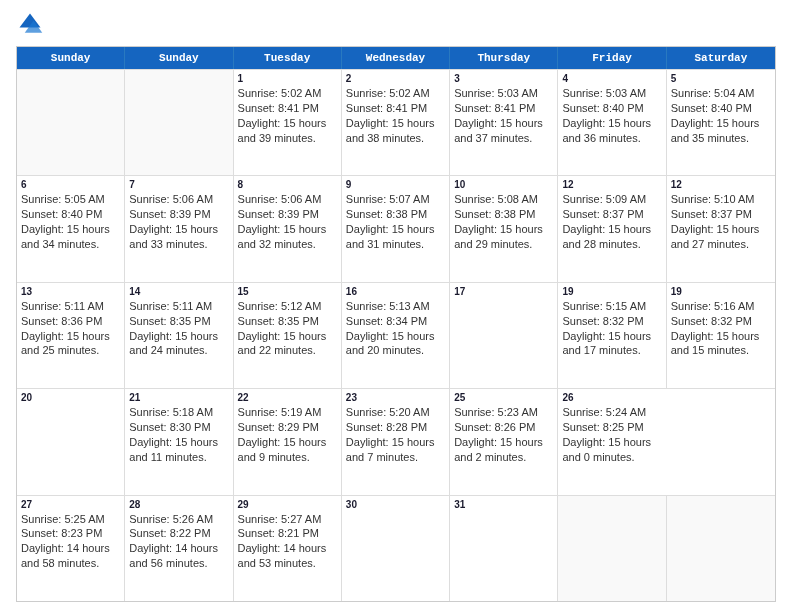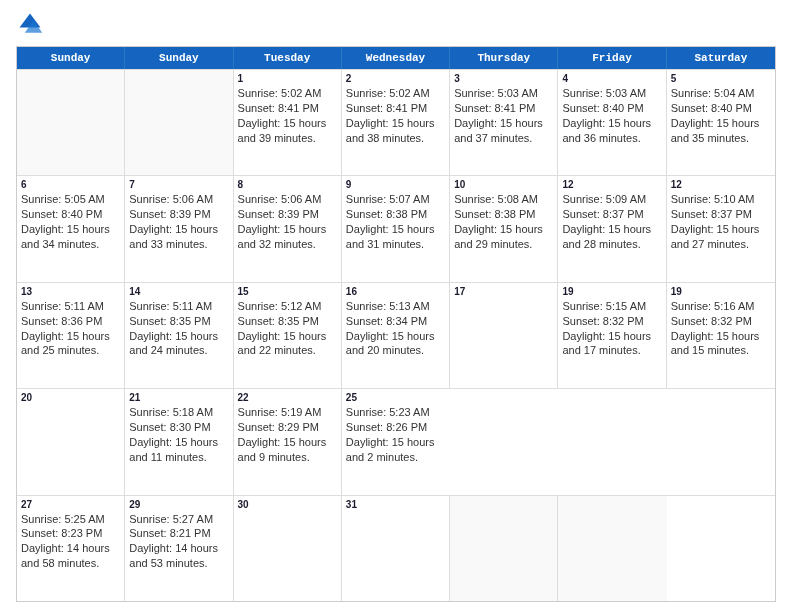--- a/index.html
+++ b/index.html
@@ -231,28 +231,40 @@
           </div>
           <div class="cal-cell">
             <div class="day-number">21</div>
             <div class="day-info">Sunrise: 5:18 AM<br>Sunset: 8:30 PM<br>Daylight: 15 hours and 11 minutes.</div>
           </div>
           <div class="cal-cell">
             <div class="day-number">22</div>
             <div class="day-info">Sunrise: 5:19 AM<br>Sunset: 8:29 PM<br>Daylight: 15 hours and 9 minutes.</div>
           </div>
           <div class="cal-cell">
+            <div class="day-number">23</div>
+            <div class="day-info">Sunrise: 5:20 AM<br>Sunset: 8:28 PM<br>Daylight: 15 hours and 7 minutes.</div>
+          </div>
+          <div class="cal-cell">
             <div class="day-number">25</div>
             <div class="day-info">Sunrise: 5:23 AM<br>Sunset: 8:26 PM<br>Daylight: 15 hours and 2 minutes.</div>
           </div>
+          <div class="cal-cell">
+            <div class="day-number">26</div>
+            <div class="day-info">Sunrise: 5:24 AM<br>Sunset: 8:25 PM<br>Daylight: 15 hours and 0 minutes.</div>
+          </div>
         </div>
         <div class="cal-row">
           <div class="cal-cell">
             <div class="day-number">27</div>
             <div class="day-info">Sunrise: 5:25 AM<br>Sunset: 8:23 PM<br>Daylight: 14 hours and 58 minutes.</div>
+          </div>
+          <div class="cal-cell">
+            <div class="day-number">28</div>
+            <div class="day-info">Sunrise: 5:26 AM<br>Sunset: 8:22 PM<br>Daylight: 14 hours and 56 minutes.</div>
           </div>
           <div class="cal-cell">
             <div class="day-number">29</div>
             <div class="day-info">Sunrise: 5:27 AM<br>Sunset: 8:21 PM<br>Daylight: 14 hours and 53 minutes.</div>
           </div>
           <div class="cal-cell">
             <div class="day-number">30</div>
           </div>
           <div class="cal-cell">
             <div class="day-number">31</div>

